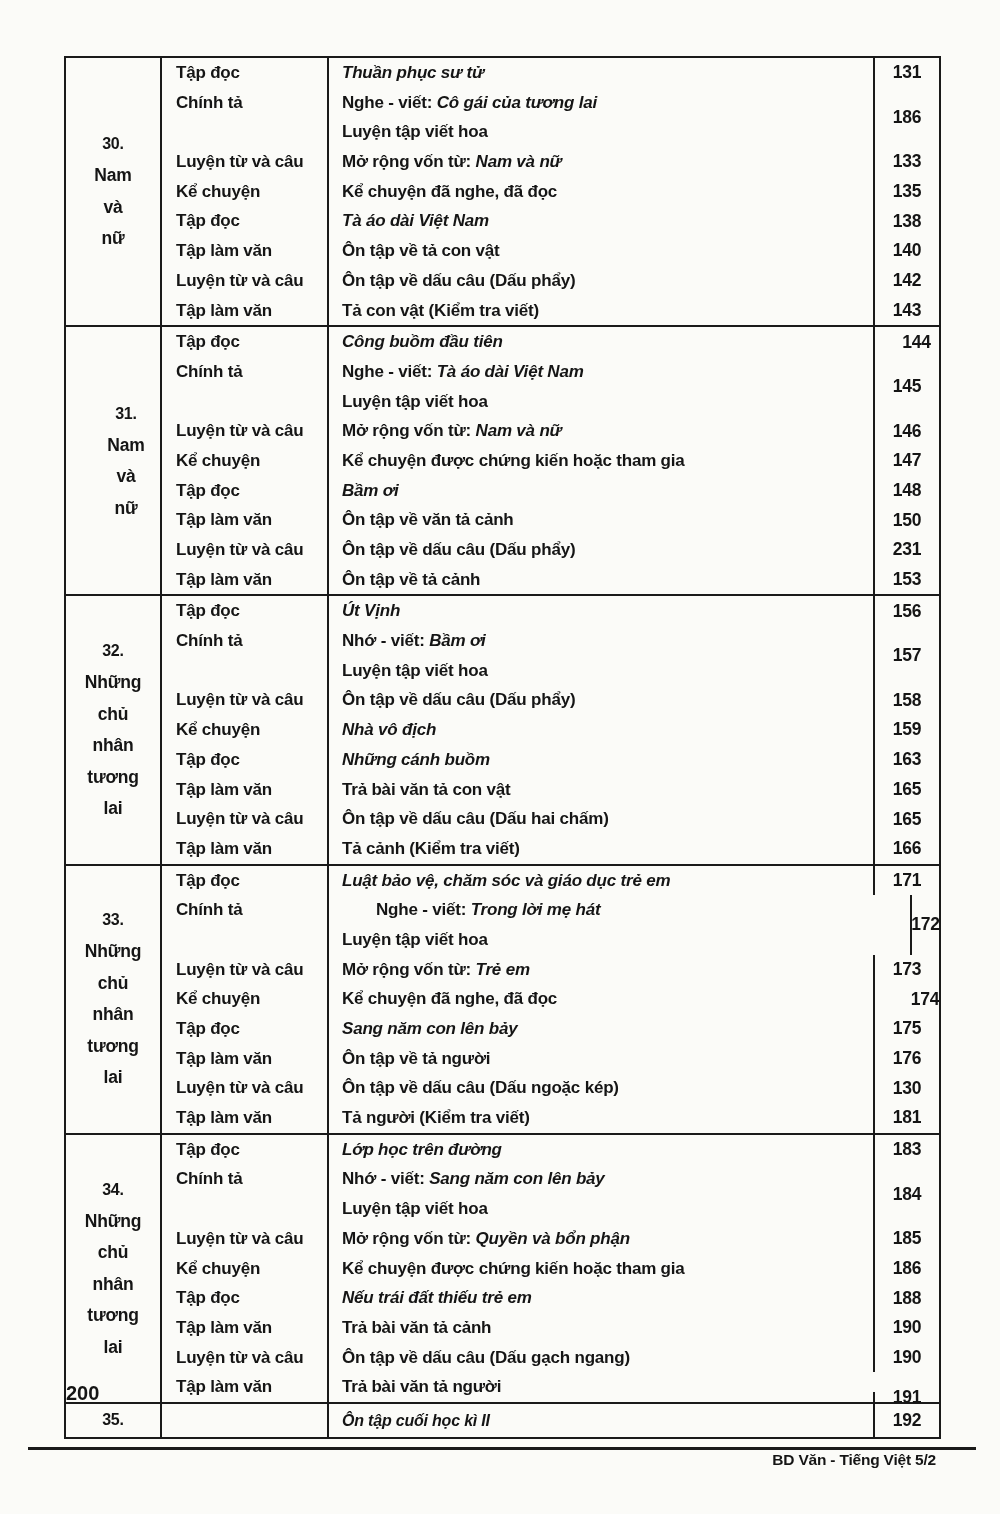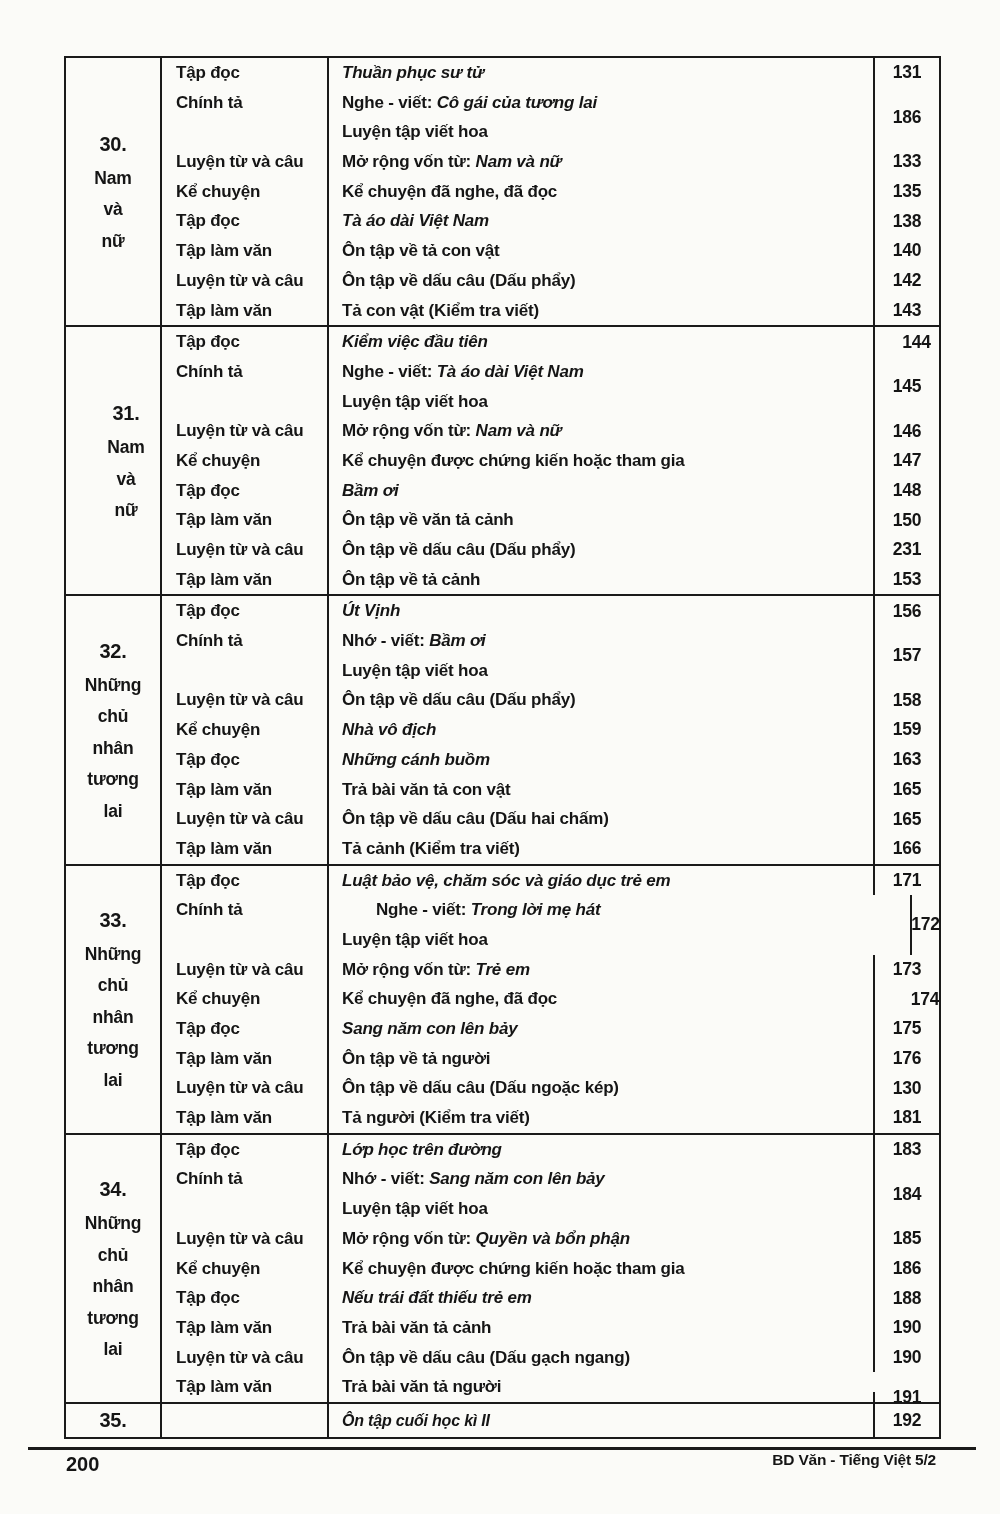--- a/index.html
+++ b/index.html
@@ -35,21 +35,21 @@
   .week-cell {
     grid-column: 1;
     border-right: 2px solid #1a1a1a;
     display: flex;
     flex-direction: column;
     align-items: center;
     justify-content: center;
     gap: 14px;
     font-weight: bold;
   }
-  .week-number { font-size: 20px; letter-spacing: -0.2px; }
+  .week-number { font-size: 16px; letter-spacing: -0.2px; }
   .week-theme  { font-size: 17.5px; line-height: 1; letter-spacing: -0.2px; }
 
   .cell {
     font-size: 17px;
     font-weight: bold;
     letter-spacing: -0.2px;
     white-space: pre;
     overflow: hidden;
   }
   .type-cell {
@@ -85,21 +85,21 @@
     position: absolute;
     left: 28px;
     top: 1447px;
     width: 948px;
     height: 2.5px;
     background: #1a1a1a;
   }
   .footer-page-number {
     position: absolute;
     left: 66px;
-    top: 1453px;
+    top: 1382px;
     font-size: 20px;
     font-weight: bold;
   }
   .footer-book-title {
     position: absolute;
     right: 64px;
     top: 1451px;
     font-size: 15.5px;
     font-weight: bold;
     letter-spacing: -0.2px;
@@ -145,21 +145,21 @@
         <div class="page-cell" style="grid-row: 9 / span 1;">143</div>
       </div>
       <div class="week-block">
         <div class="week-cell" style="grid-row: 1 / span 9; padding-left: 26px;">
           <div class="week-number">31.</div>
           <div class="week-theme">Nam</div>
           <div class="week-theme">và</div>
           <div class="week-theme">nữ</div>
         </div>
         <div class="cell type-cell" style="grid-row: 1;">Tập đọc</div>
-        <div class="cell title-cell" style="grid-row: 1;"><i>Kiểm việc đầu tiên</i></div>
+        <div class="cell title-cell" style="grid-row: 1;"><i>Công buồm đầu tiên</i></div>
         <div class="page-cell" style="grid-row: 1 / span 1; padding-left: 19px;">144</div>
         <div class="cell type-cell" style="grid-row: 2;">Chính tả</div>
         <div class="cell title-cell" style="grid-row: 2;"><span>Nghe - viết: </span><i>Tà áo dài Việt Nam</i></div>
         <div class="cell title-cell" style="grid-row: 3;"><span>Luyện tập viết hoa</span></div>
         <div class="page-cell" style="grid-row: 2 / span 2;">145</div>
         <div class="cell type-cell" style="grid-row: 4;">Luyện từ và câu</div>
         <div class="cell title-cell" style="grid-row: 4;"><span>Mở rộng vốn từ: </span><i>Nam và nữ</i></div>
         <div class="page-cell" style="grid-row: 4 / span 1;">146</div>
         <div class="cell type-cell" style="grid-row: 5;">Kể chuyện</div>
         <div class="cell title-cell" style="grid-row: 5;"><span>Kể chuyện được chứng kiến hoặc tham gia</span></div>

